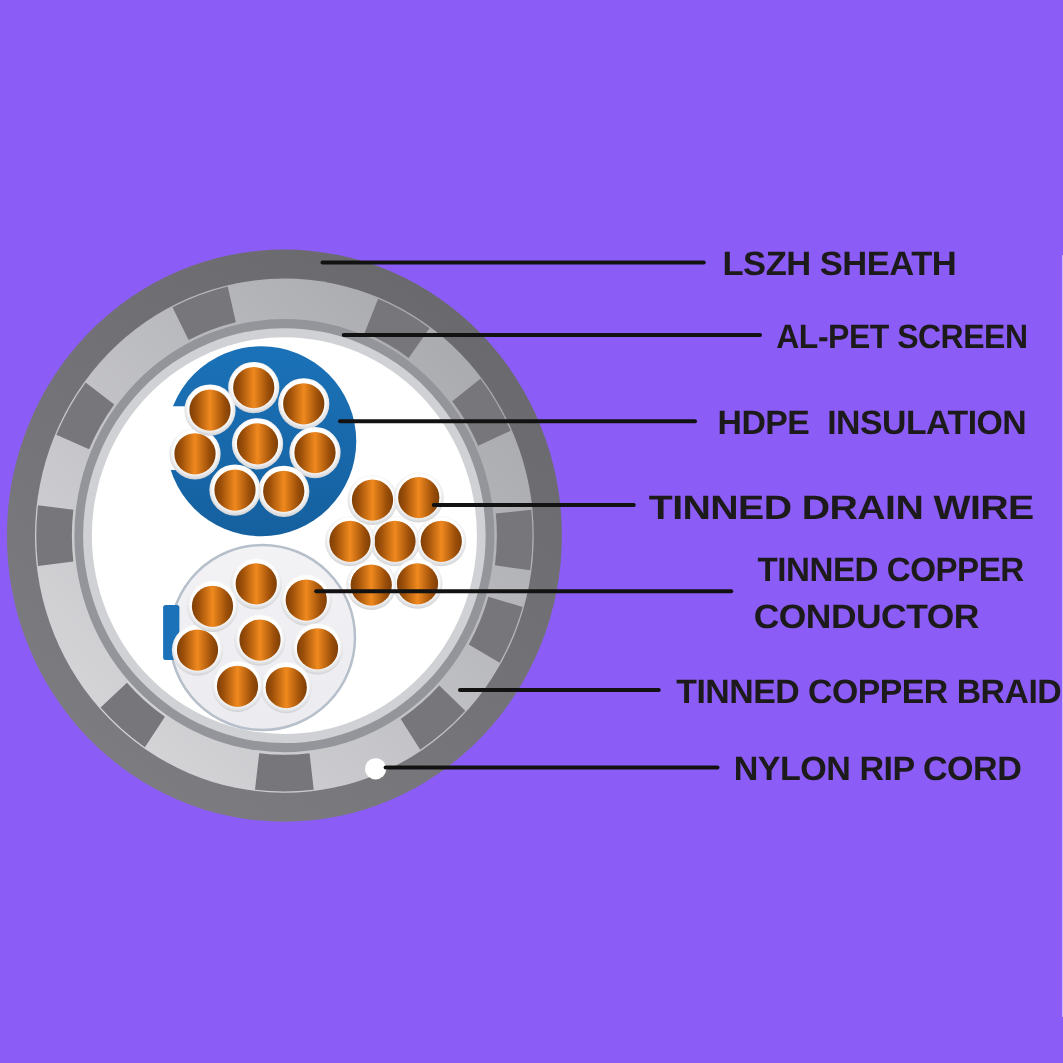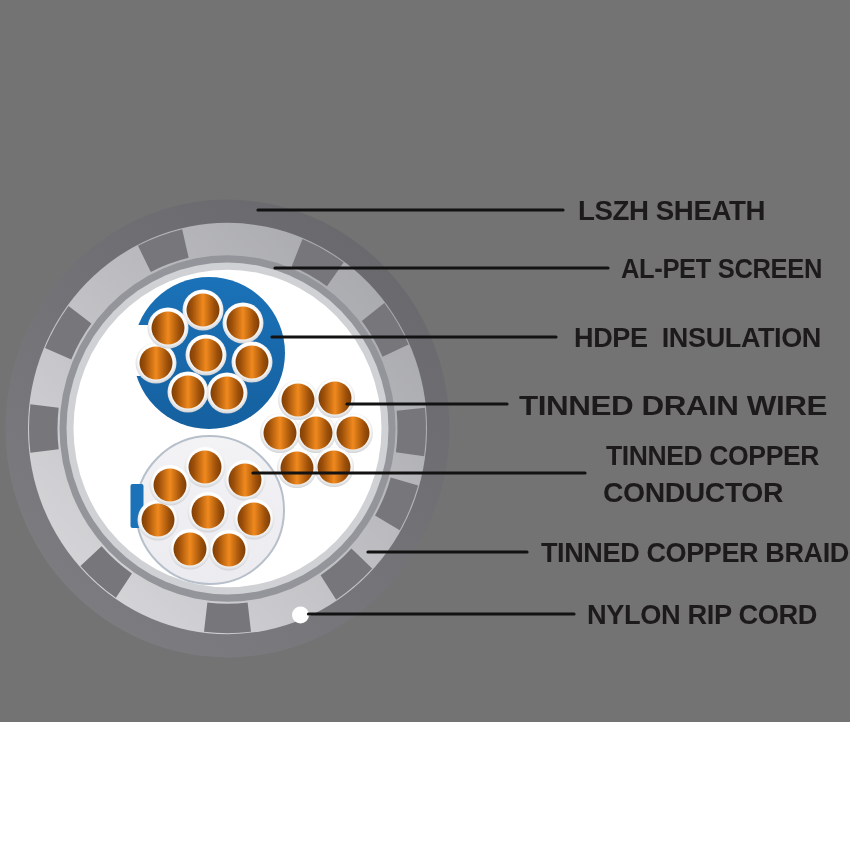--- a/index.html
+++ b/index.html
@@ -1,17 +1,17 @@
 <!DOCTYPE html>
 <html><head>
 <meta charset="utf-8">
 <title>Diagram</title>
 <style>
   html,body{margin:0;padding:0;background:#ffffff;}
-  .stage{width:850px;height:722px;position:relative;background:#737373;overflow:hidden;}
+  .stage{width:850px;height:850px;position:relative;background:#8b5cf6;overflow:hidden;}
   svg{display:block;}
   svg text{
     font-family:"Liberation Sans",sans-serif;
     font-weight:bold;
     font-size:27px;
     letter-spacing:-0.4px;
     white-space:pre;
   }
   .pointer{stroke-width:3.2;stroke-linecap:round;fill:none;}
 </style>

